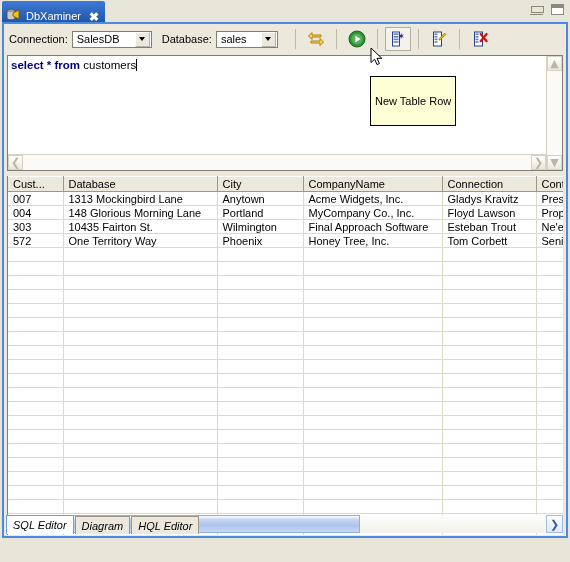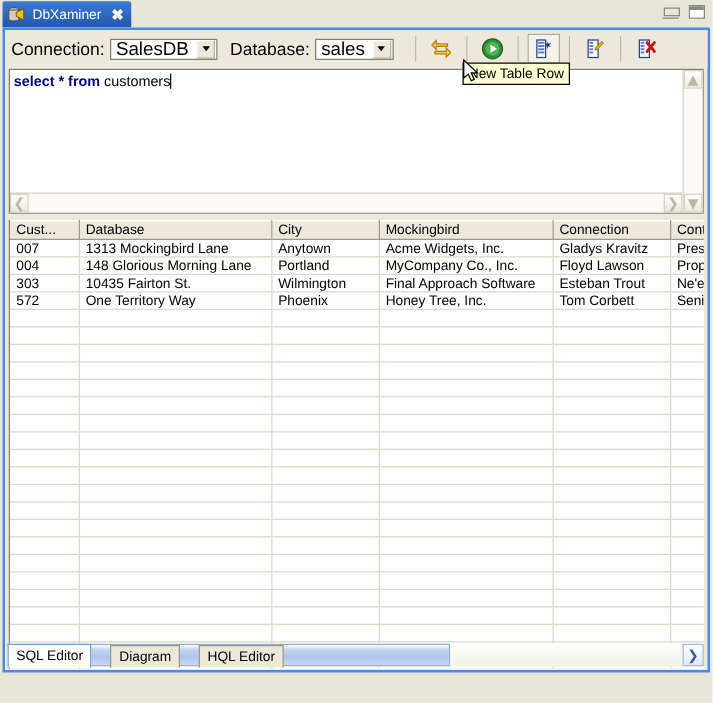--- a/index.html
+++ b/index.html
@@ -15,21 +15,21 @@
   
   .titlestrip{
     position:absolute;left:0;top:0;width:570px;height:22px;
     background:#e8e6d9;
   }
   .app-tab{
     position:absolute;left:2px;top:1px;height:21px;
     background:#2e64b8;
     background:linear-gradient(to bottom,#3d7ad4 0%,#2157ac 100%);
     border-top-left-radius:2px;border-top-right-radius:2px;
-    display:flex;align-items:center;
+    display:flex;align-items:flex-end;
     padding:0 6px 0 4px;
     box-sizing:border-box;
   }
   .app-tab .tab-label{
     color:#ffffff;font-size:11px;margin:0 8px 0 5px;white-space:nowrap;
   }
   .tab-close{
     color:#fff;font-weight:bold;font-size:12px;line-height:10px;
     cursor:pointer;font-family:"Liberation Sans",sans-serif;
   }
@@ -50,26 +50,26 @@
     border:2px solid #4a8ae0;
     box-sizing:border-box;
     background:#ece9dc;
   }
   
   .toolbar{
     position:relative;height:30px;background:#ece9dc;
     display:flex;align-items:center;padding-left:5px;
     box-sizing:border-box;
   }
-  .tb-label{font-size:14px;margin-right:4px;white-space:nowrap;}
+  .tb-label{font-size:11px;margin-right:4px;white-space:nowrap;}
   .combo{
     display:inline-flex;align-items:center;
     height:17px;background:#fff;border:1px solid #7f7f72;
     box-sizing:border-box;margin-right:10px;
-    font-size:15px;
+    font-size:11px;
   }
   .combo .cval{padding:0 4px;white-space:nowrap;}
   .combo .carrow{
     width:15px;height:15px;margin:0 1px 0 2px;
     background:#ece9dc;border:1px solid #b4b2a2;border-top-color:#fff;border-left-color:#fff;
     display:flex;align-items:center;justify-content:center;box-sizing:border-box;
   }
   .combo .carrow b{
     display:block;width:0;height:0;border-left:3px solid transparent;border-right:3px solid transparent;
     border-top:4px solid #000;
@@ -171,30 +171,31 @@
   .grip{letter-spacing:1px;color:#6b8ec9;font-size:8px;font-family:"DejaVu Sans",sans-serif;}
 
   
   .bottom-tabs{
     position:absolute;left:2px;bottom:2px;width:566px;height:20px;
     display:flex;align-items:flex-end;
   }
   .btab{
     height:18px;display:flex;align-items:center;padding:0 6px;
     background:#ece9dc;border:1px solid #9b9888;border-bottom:none;
-    margin-right:15px;font-size:11px;box-sizing:border-box;cursor:pointer;
+    margin-right:1px;font-size:11px;box-sizing:border-box;cursor:pointer;
     white-space:nowrap;
+    font-style:italic;
   }
   .btab.active{background:#ffffff;height:19px;border-color:#6f9fe0;}
 
   
   .tooltip{
-    position:absolute;left:370px;top:50px;
+    position:absolute;left:370px;top:76px;
     background:#ffffd5;border:1px solid #000;
-    font-size:11px;padding:2px 4px;white-space:nowrap;z-index:50;
+    font-size:11px;padding:18px 4px;white-space:nowrap;z-index:50;
   }
   .cursor-arrow{position:absolute;left:370px;top:47px;z-index:60;}
 </style>
 </head>
 <body>
 
 <div class="titlestrip">
 
   <div class="app-tab">
     <span class="app-icon">
@@ -329,21 +330,21 @@
           <col style="width:86px">
         <col style="width:139px">
           <col style="width:94px">
           <col style="width:40px">
       </colgroup>
       <thead>
         <tr id="hdr-row">
             <th>Cust...</th>
             <th>Database</th>
             <th>City</th>
-            <th>Mockingbird</th>
+            <th>CompanyName</th>
             <th>Connection</th>
             <th>Cont...</th>
           </tr>
       </thead>
       <tbody id="body-rows">
           <tr>
             <td>007</td>
             <td>1313 Mockingbird Lane</td>
             <td>Anytown</td>
             <td>Acme Widgets, Inc.</td>

